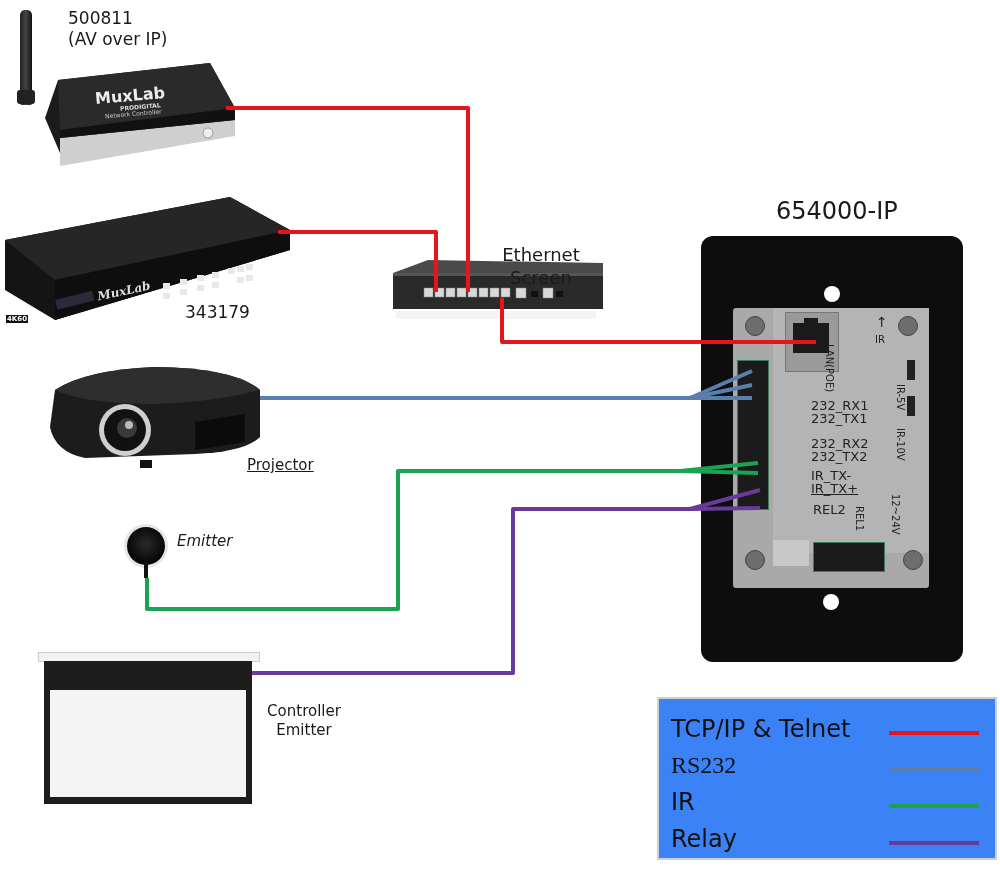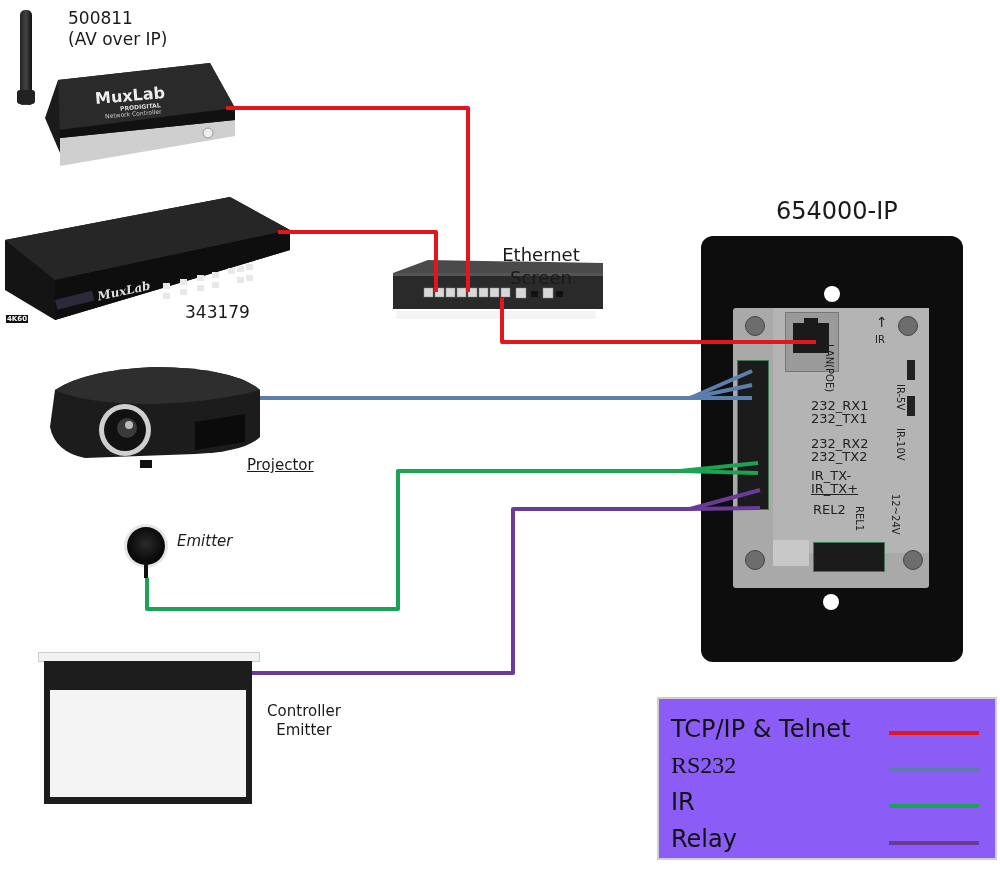--- a/index.html
+++ b/index.html
@@ -1,21 +1,21 @@
 <!DOCTYPE html>
 <html><head>
 <meta charset="utf-8">
 <style>
   html,body{margin:0;padding:0;background:#fff;}
   body{width:1000px;height:871px;position:relative;overflow:hidden;font-family:"Liberation Sans",sans-serif;color:#111;}
   .abs{position:absolute;}
   .lbl{position:absolute;font-family:"DejaVu Sans",sans-serif;color:#1a1a1a;line-height:1.25;white-space:nowrap;}
   .lbl.c{text-align:center;}
   svg.wires{position:absolute;left:0;top:0;width:1000px;height:871px;pointer-events:none;}
-  .legend{position:absolute;left:657px;top:697px;width:340px;height:163px;border:2px solid #cfcfcf;background:#8b5cf6;box-sizing:border-box;}
+  .legend{position:absolute;left:657px;top:697px;width:340px;height:163px;border:2px solid #cfcfcf;background:#3b82f6;box-sizing:border-box;}
   .legend .row{position:absolute;left:12px;font-family:"DejaVu Sans",sans-serif;font-size:24px;color:#111;}
   .legend .swatch{position:absolute;left:230px;width:90px;height:4px;}
   .pl-text{position:absolute;font-family:"DejaVu Sans",sans-serif;font-size:13px;color:#222;}
 </style>
 </head>
 <body>
 
 <div class="abs" style="left:20px;top:8px;width:215px;height:165px;">
 
   <div class="abs" style="left:0;top:2px;width:12px;height:95px;background:linear-gradient(90deg,#222,#444,#111);border-radius:5px 5px 2px 2px;"></div>

